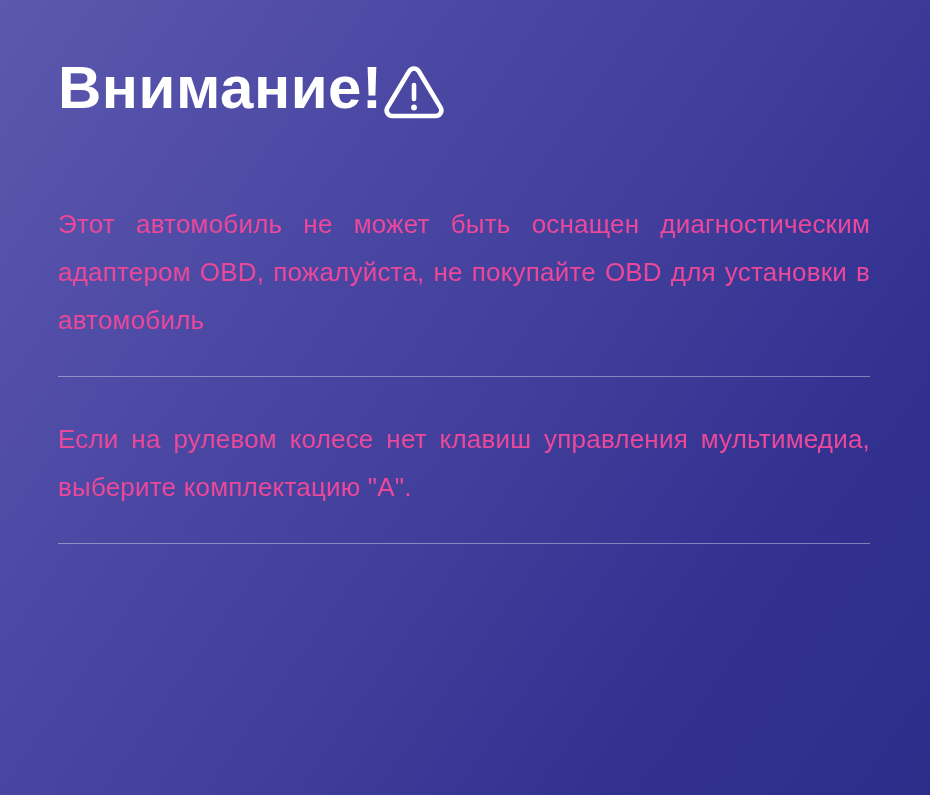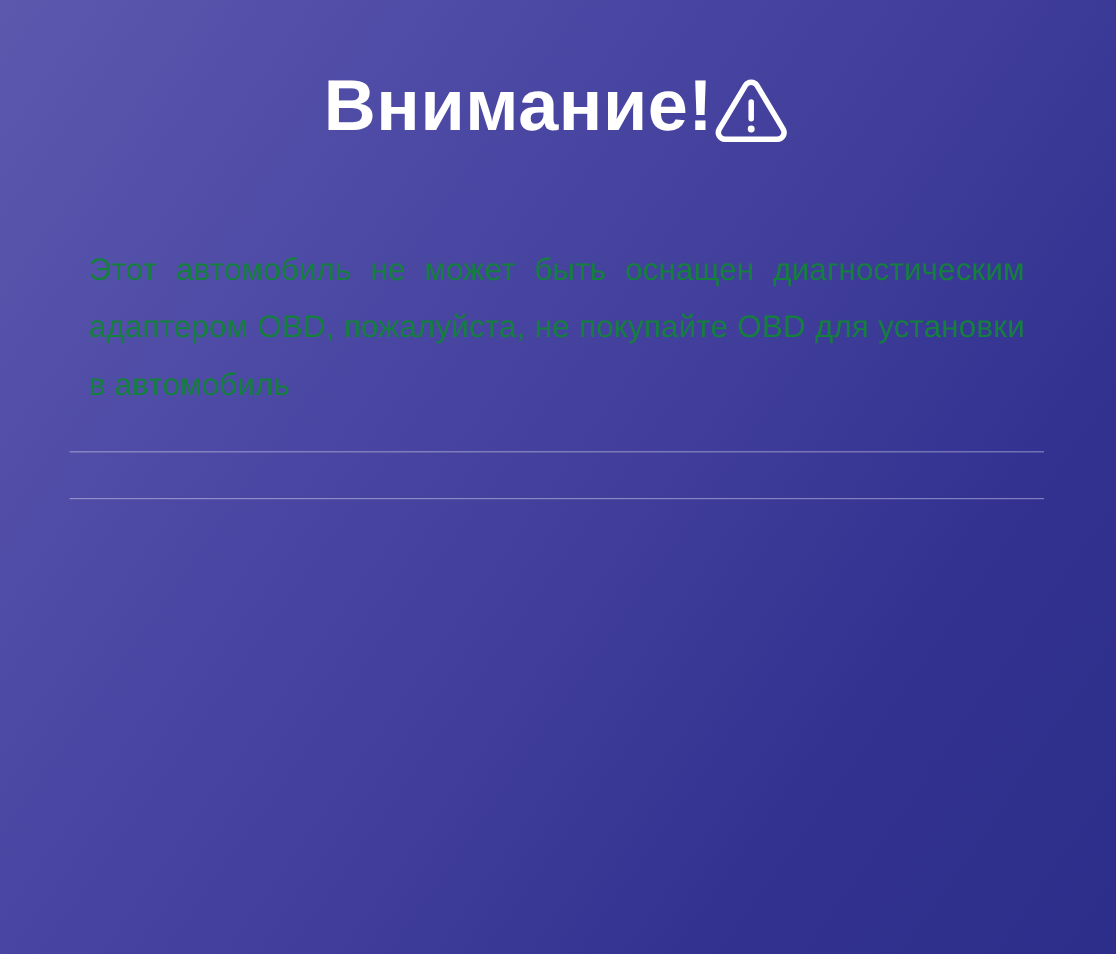--- a/index.html
+++ b/index.html
@@ -15,44 +15,44 @@
   }
   .page {
     box-sizing: border-box;
     width: 930px;
     height: 795px;
     padding: 56px 60px 0 58px;
     color: #ffffff;
   }
   .header {
     display: flex;
-    justify-content: center;
+    justify-content: flex-start;
     align-items: flex-start;
   }
   .title {
     margin: 0;
     font-size: 60px;
     line-height: 64px;
     font-weight: bold;
     letter-spacing: 0.5px;
     color: #ffffff;
   }
   .warn-icon {
     display: inline-block;
     margin-top: 8px;
     line-height: 0;
   }
   .para {
-    margin: 16px;
+    margin: 0;
     font-size: 26px;
     line-height: 48px;
     font-weight: normal;
     letter-spacing: 0.2px;
     text-align: justify;
-    color: #15803d;
+    color: #ec4899;
   }
   .para-first {
     margin-top: 80px;
   }
   .divider {
     height: 1px;
     background: rgba(255, 255, 255, 0.38);
     margin: 32px 0 38px 0;
   }
 </style>
@@ -69,17 +69,18 @@
         <line x1="32" y1="21" x2="32" y2="35" stroke="#ffffff" stroke-width="4.6" stroke-linecap="round"></line>
         <circle cx="32" cy="43.5" r="2.9" fill="#ffffff"></circle>
       </svg>
     </span>
   </div>
 
   <p class="para para-first">Этот автомобиль не может быть оснащен диагностическим адаптером OBD, пожалуйста, не покупайте OBD для установки в автомобиль</p>
 
   <div class="divider"></div>
 
+  <p class="para">Если на рулевом колесе нет клавиш управления мультимедиа, выберите комплектацию "A".</p>
 
   <div class="divider"></div>
 
 
 </div>
 
 </body></html>

